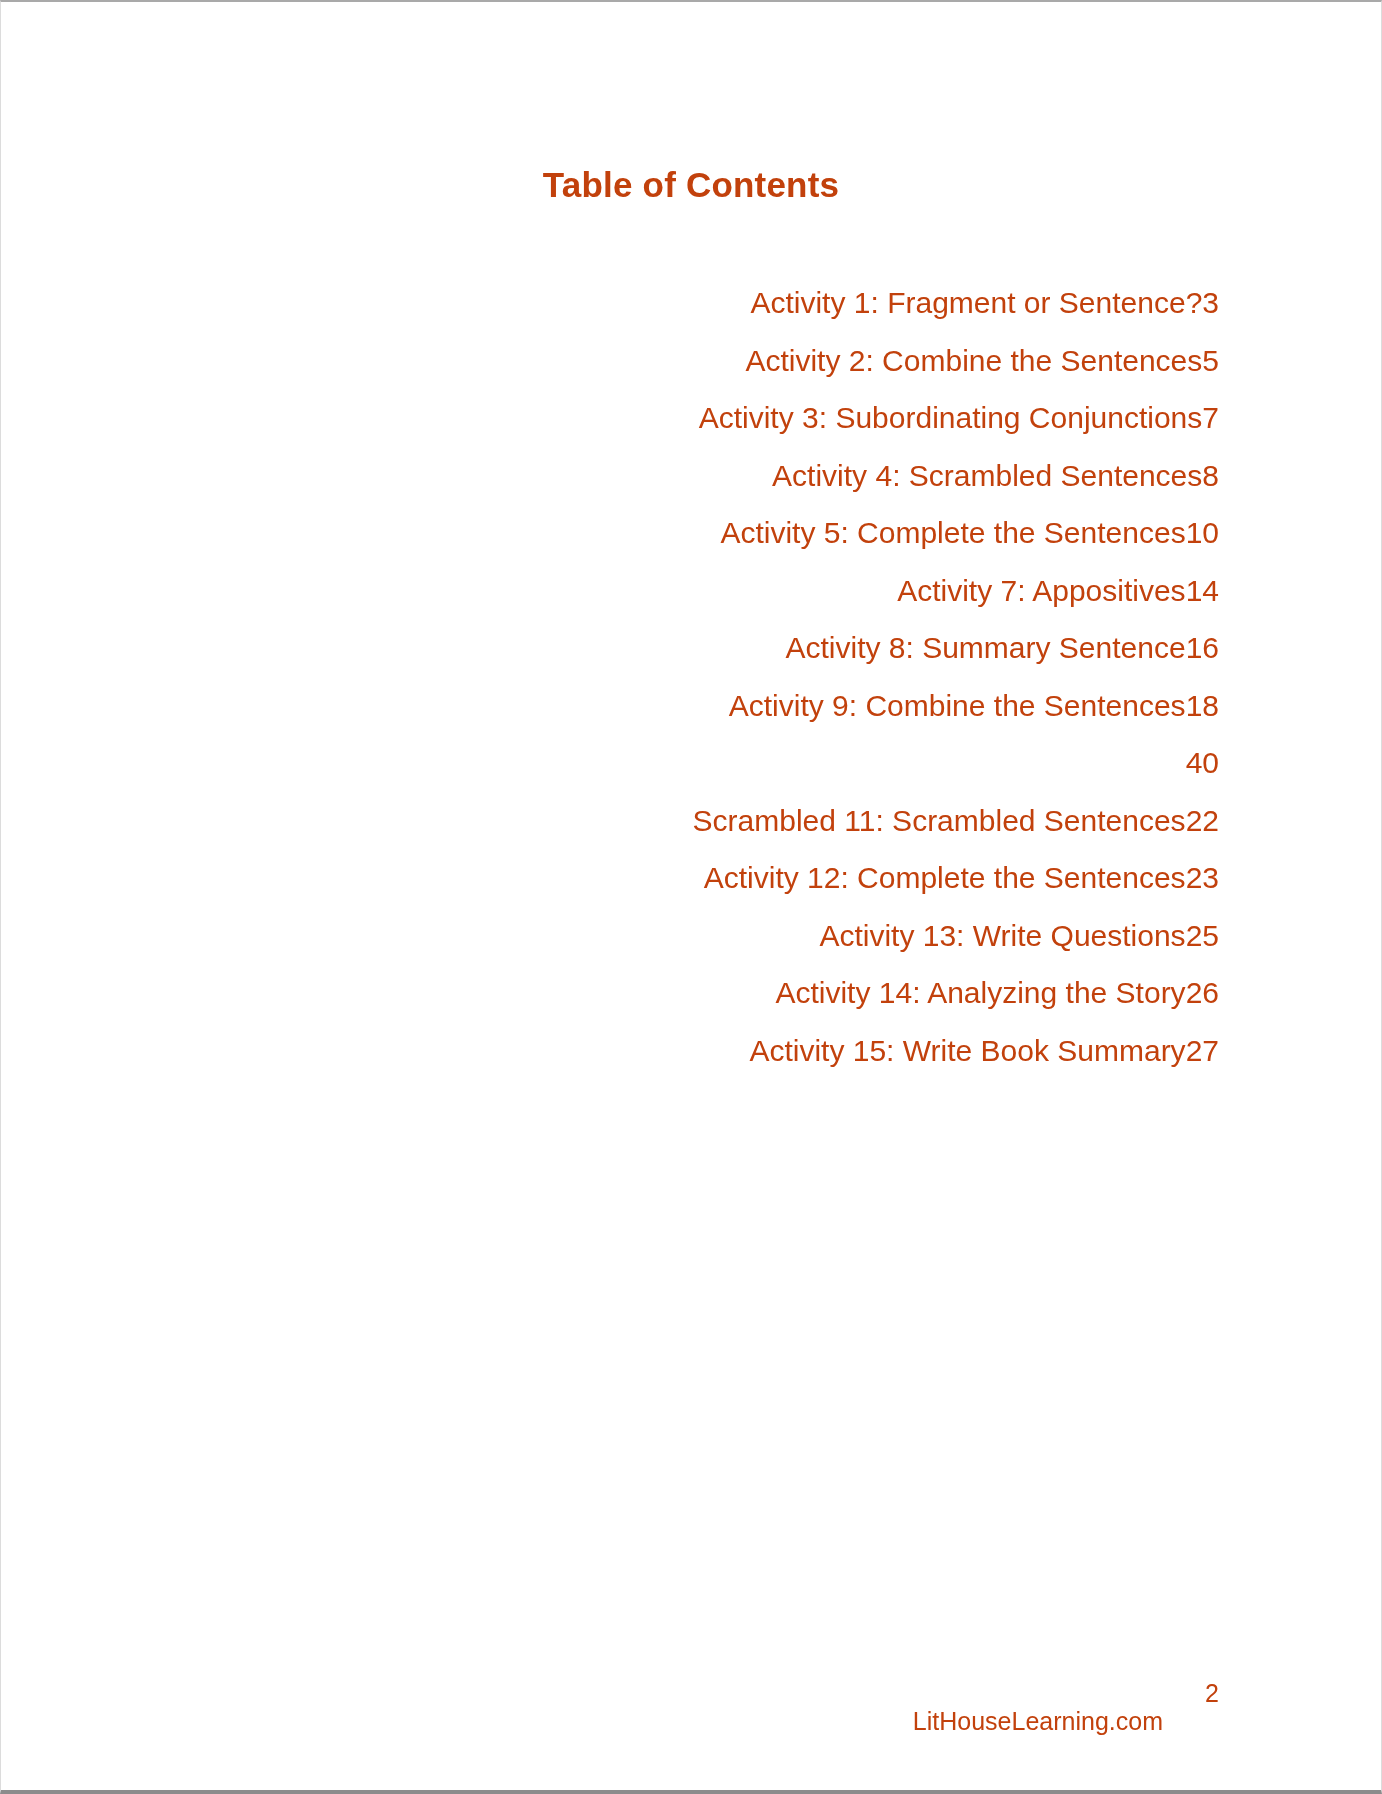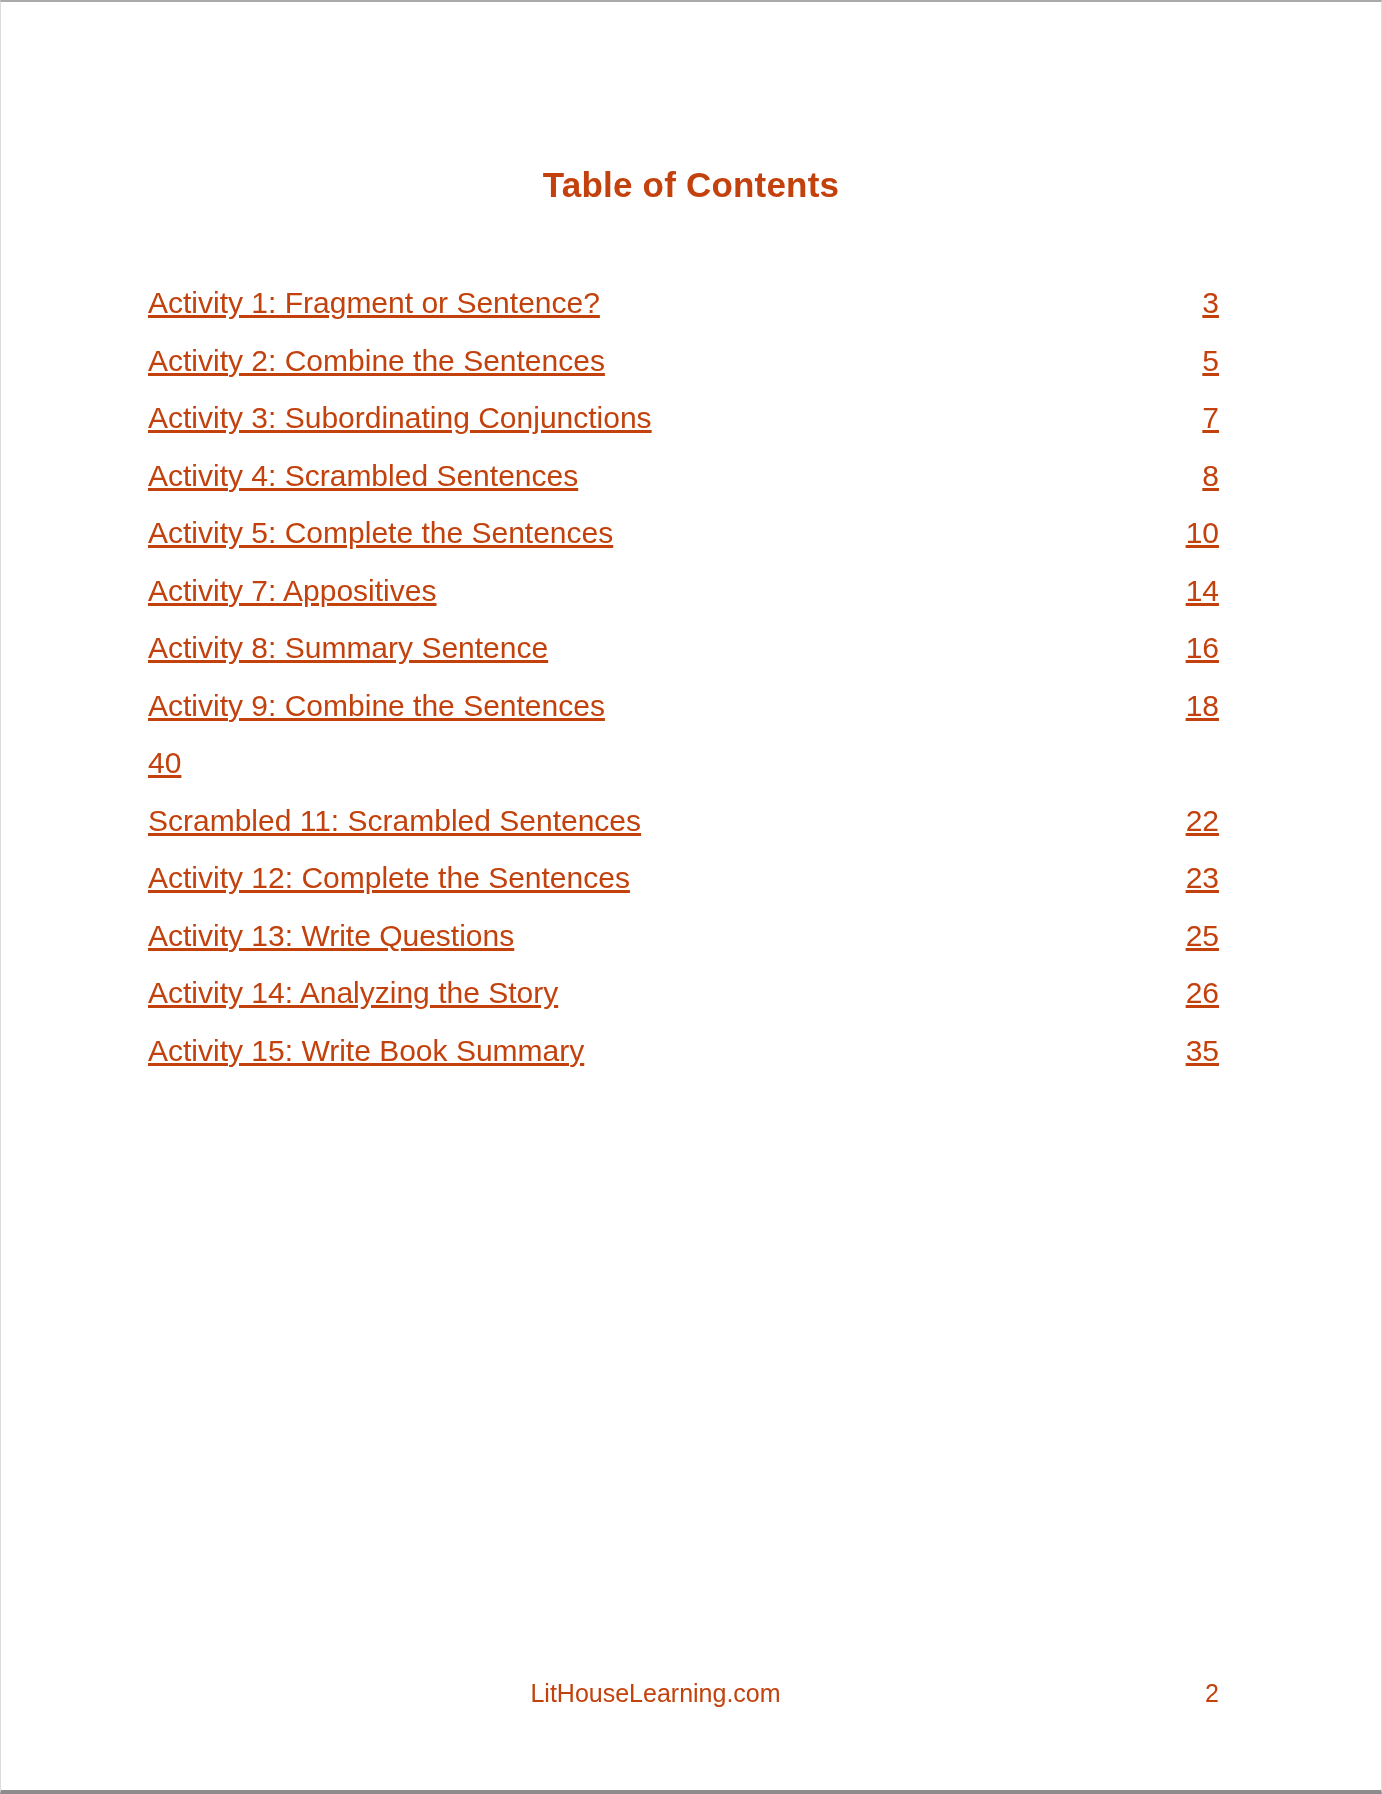--- a/index.html
+++ b/index.html
@@ -33,46 +33,46 @@
     letter-spacing: 0.2px;
   }
   .toc {
     position: absolute;
     top: 272px;
     left: 147px;
     width: 1071px;
   }
   .toc-row {
     display: flex;
-    justify-content: space-between;
+    justify-content: flex-end;
     align-items: baseline;
     height: 57.5px;
     line-height: 57.5px;
     font-size: 30px;
-    text-decoration: underline;
   }
   .toc-label {
     white-space: nowrap;
   }
   .toc-page {
     text-align: right;
     white-space: nowrap;
   }
   .page-footer {
     position: absolute;
     top: 1679px;
     left: 147px;
     width: 1071px;
     font-size: 25px;
     line-height: 25px;
   }
   .footer-site {
     display: block;
-    text-align: center;
+    text-align: right;
     margin-right: 56px; 
+    margin-top: 28px;
   }
   .footer-pagenum {
     position: absolute;
     right: 0;
     top: 0;
     text-align: right;
   }
 </style>
 </head>
 <body>
@@ -129,21 +129,21 @@
     <div class="toc-row">
       <span class="toc-label">Activity 13: Write Questions</span>
       <span class="toc-page">25</span>
     </div>
     <div class="toc-row">
       <span class="toc-label">Activity 14: Analyzing the Story</span>
       <span class="toc-page">26</span>
     </div>
     <div class="toc-row">
       <span class="toc-label">Activity 15: Write Book Summary</span>
-      <span class="toc-page">35</span>
+      <span class="toc-page">27</span>
     </div>
 
   </div>
 
   <div class="page-footer">
     <span class="footer-site">LitHouseLearning.com</span>
     <span class="footer-pagenum">2</span>
   </div>
 
 </div>

